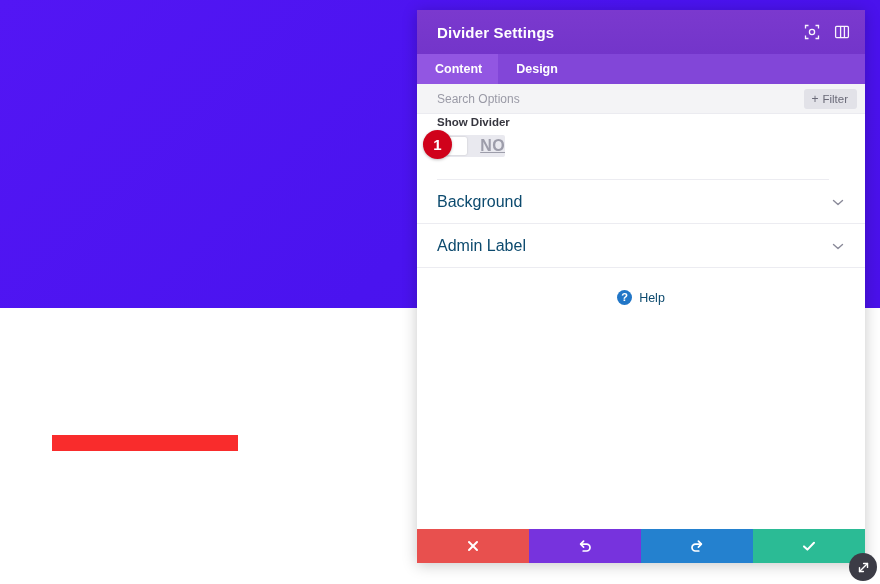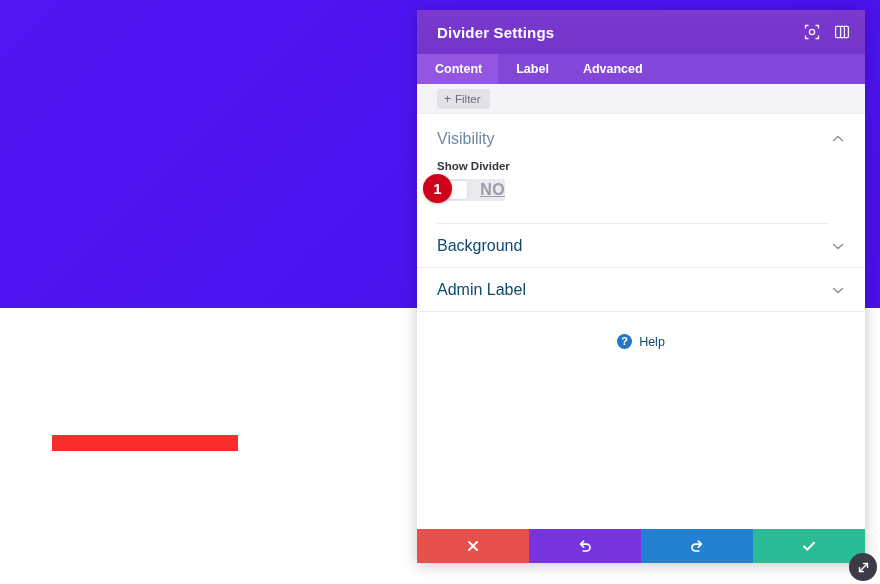--- a/index.html
+++ b/index.html
@@ -238,41 +238,33 @@
             <rect x="1.6" y="2.4" width="12.8" height="11.2" rx="1"></rect>
             <line x1="6.6" y1="2.4" x2="6.6" y2="13.6"></line>
             <line x1="10.4" y1="2.4" x2="10.4" y2="13.6"></line>
           </svg>
         </div>
       </div>
     </div>
 
     <div class="modal-tabs">
       <div class="tab active">Content</div>
-      <div class="tab">Label</div>
-      <div class="tab">Advanced</div>
+      <div class="tab">Design</div>
     </div>
 
     <div class="search-row">
+      <input class="search-input" type="text" placeholder="Search Options" style="">
       <button class="filter-btn">
         <span class="filter-plus">+</span>
         <span>Filter</span>
       </button>
     </div>
 
     <div class="modal-scroll">
 
-      <div class="section-head section-open">
-        <div class="section-title">Visibility</div>
-        <div class="chev">
-          <svg width="14" height="14" viewBox="0 0 14 14" fill="none" stroke="currentColor" stroke-width="1.4" stroke-linecap="round" stroke-linejoin="round">
-            <polyline points="2.5,8.5 7,4.5 11.5,8.5"></polyline>
-          </svg>
-        </div>
-      </div>
 
       <div class="field-block">
         <div class="field-label">Show Divider</div>
         <div class="toggle-wrap">
           <div class="badge-1">1</div>
           <div class="toggle">
             <div class="toggle-knob"></div>
             <div class="toggle-text">NO</div>
           </div>
         </div>

